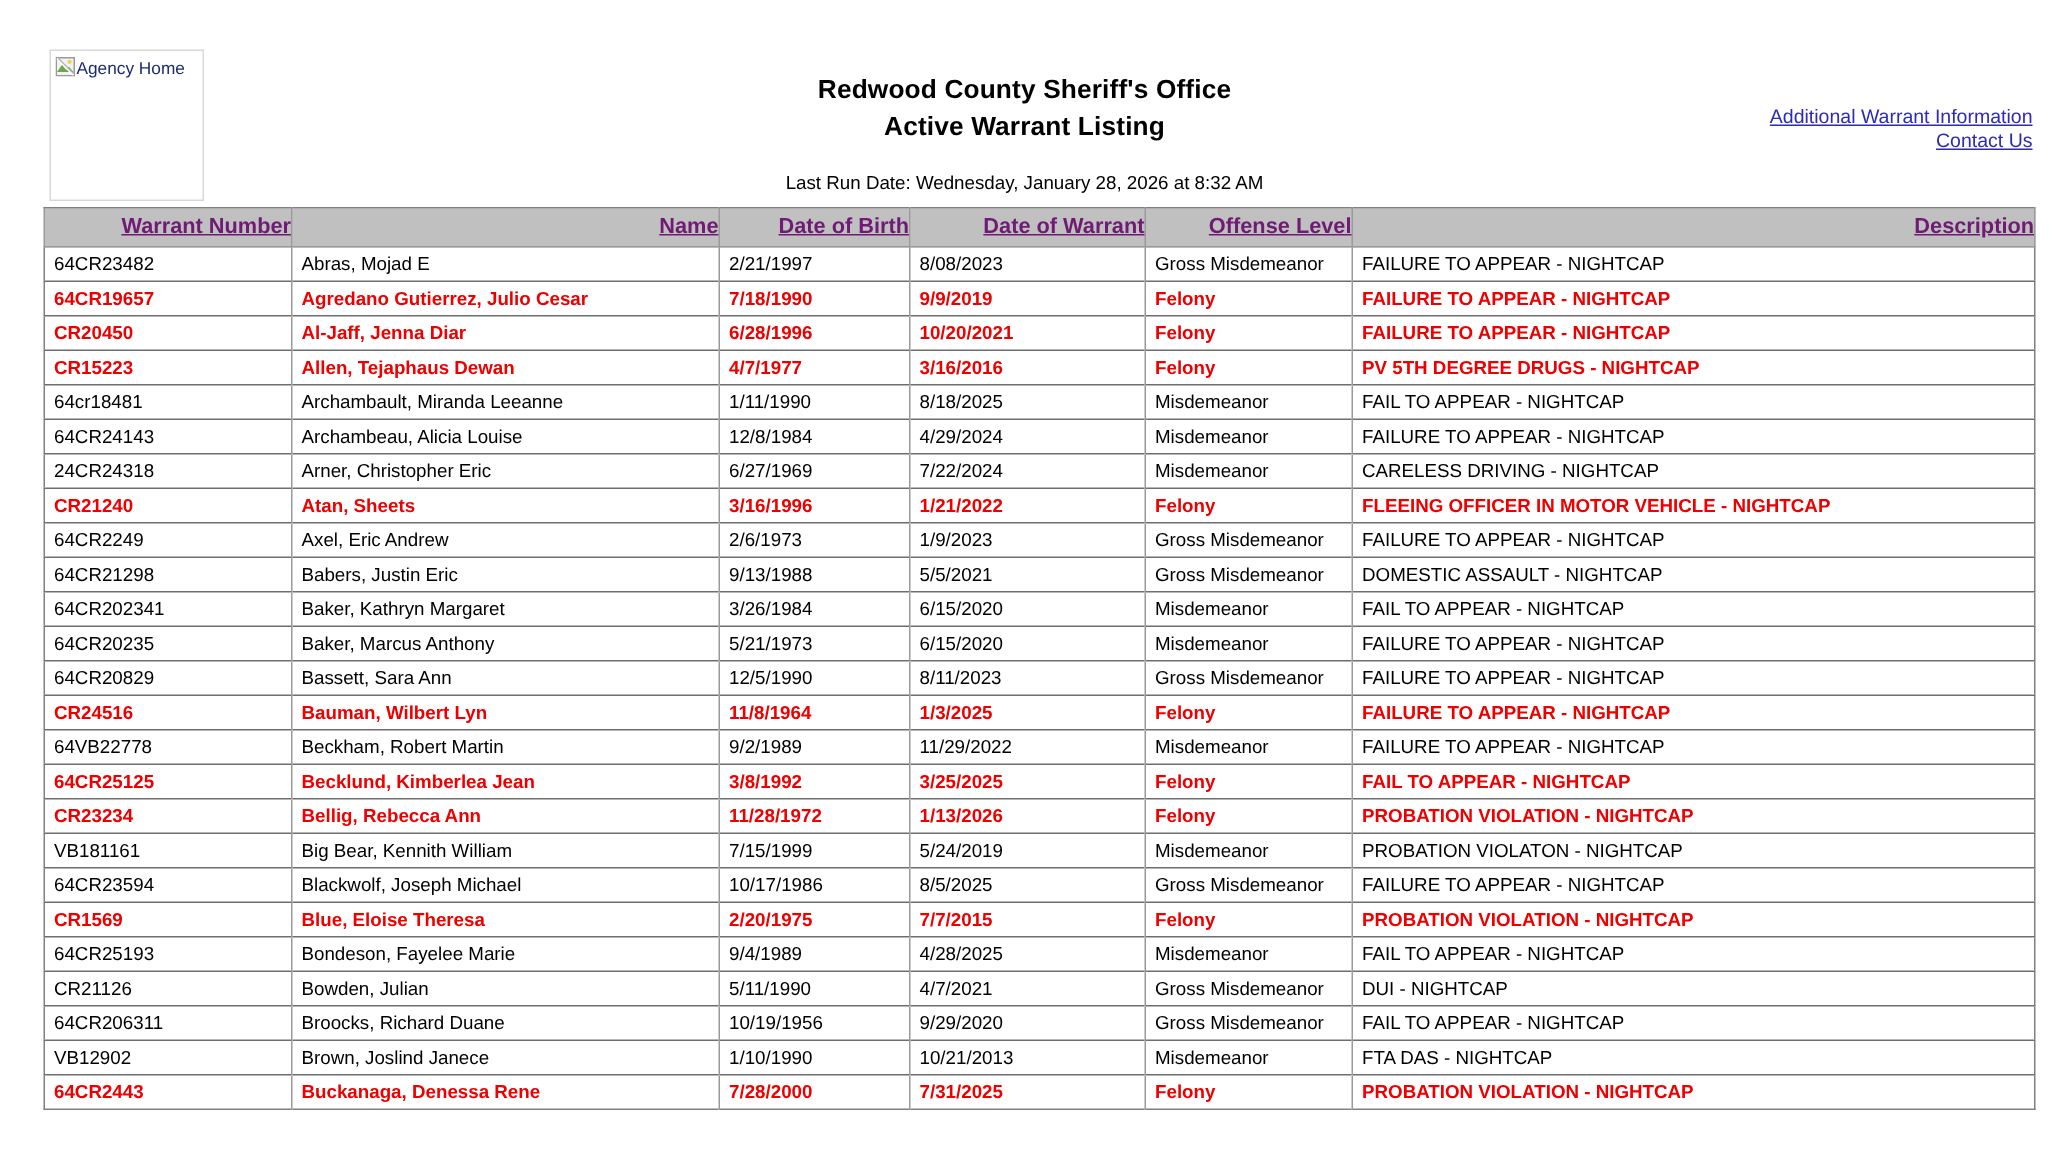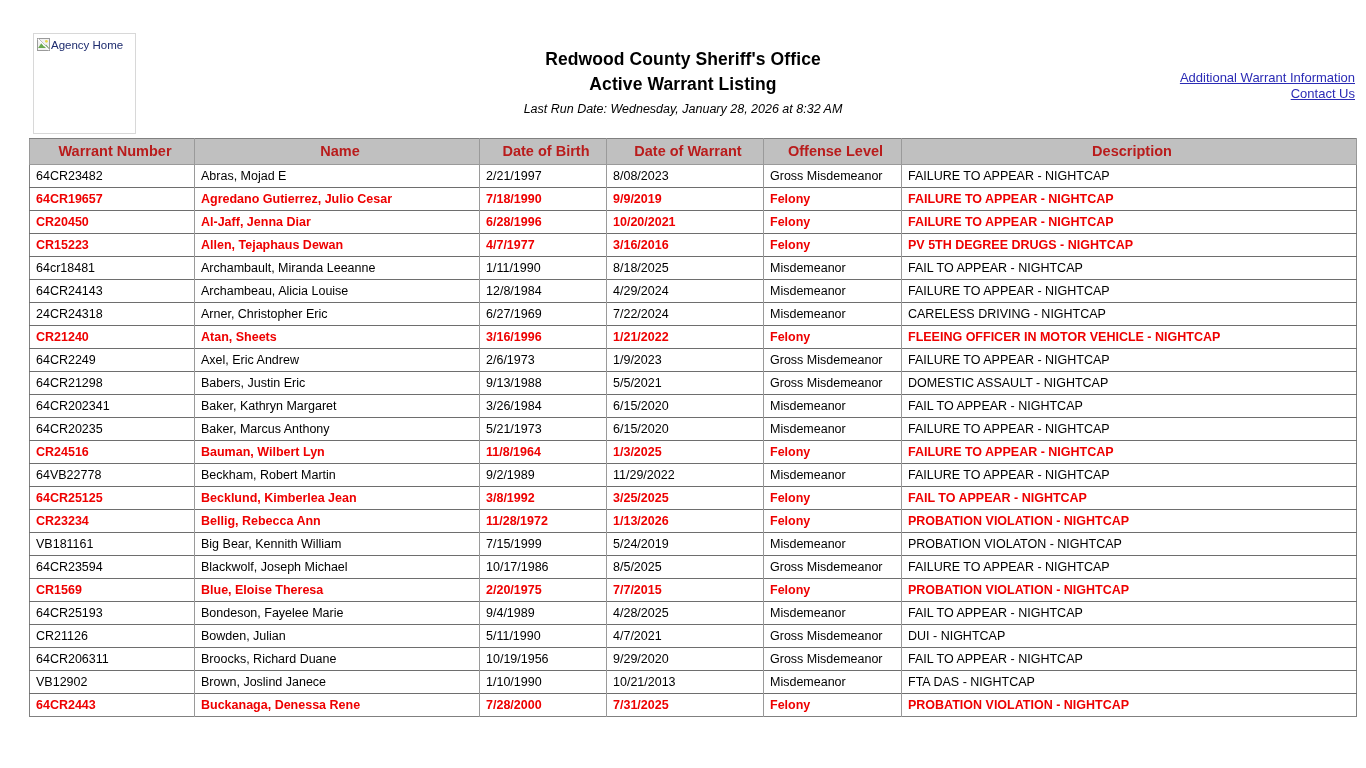--- a/index.html
+++ b/index.html
@@ -62,22 +62,21 @@
     font-size: 17.5px;
     font-weight: bold;
     color: #000000;
     line-height: 25px;
     letter-spacing: 0.1px;
   }
   #title-block .line3 {
     font-size: 12.5px;
     color: #000000;
     line-height: 19px;
-    margin-top: 3px;
-    font-style: italic;
+    margin-top: 16px;
   }
 
   #corner-links {
     position: absolute;
     right: 11px;
     top: 70px;
     text-align: right;
   }
   #corner-links a {
     display: block;
@@ -99,25 +98,26 @@
     width: 1327px;
     table-layout: fixed;
     border: 1px solid #808080;
   }
   table.warrants th {
     background: #c0c0c0;
     border: 1px solid #9a9a9a;
     border-top: 1px solid #808080;
     font-size: 14.5px;
     font-weight: bold;
-    color: #b91c1c;
-    text-align: center;
+    color: #701a75;
+    text-align: right;
     padding: 3px 0 4px 6px;
     height: 26px;
     white-space: nowrap;
+    text-decoration: underline;
   }
   table.warrants td {
     border-top: 1px solid #6e6e6e;
     border-right: 1px solid #9a9a9a;
     font-size: 12.5px;
     color: #000000;
     padding: 3px 0 3px 6px;
     height: 23px;
     line-height: 16px;
     white-space: nowrap;
@@ -280,20 +280,28 @@
           <td>FAIL TO APPEAR - NIGHTCAP</td>
         </tr>
         <tr>
           <td>64CR20235</td>
           <td>Baker, Marcus Anthony</td>
           <td>5/21/1973</td>
           <td>6/15/2020</td>
           <td>Misdemeanor</td>
           <td>FAILURE TO APPEAR - NIGHTCAP</td>
         </tr>
+        <tr>
+          <td>64CR20829</td>
+          <td>Bassett, Sara Ann</td>
+          <td>12/5/1990</td>
+          <td>8/11/2023</td>
+          <td>Gross Misdemeanor</td>
+          <td>FAILURE TO APPEAR - NIGHTCAP</td>
+        </tr>
         <tr class="felony">
           <td>CR24516</td>
           <td>Bauman, Wilbert Lyn</td>
           <td>11/8/1964</td>
           <td>1/3/2025</td>
           <td>Felony</td>
           <td>FAILURE TO APPEAR - NIGHTCAP</td>
         </tr>
         <tr>
           <td>64VB22778</td>

